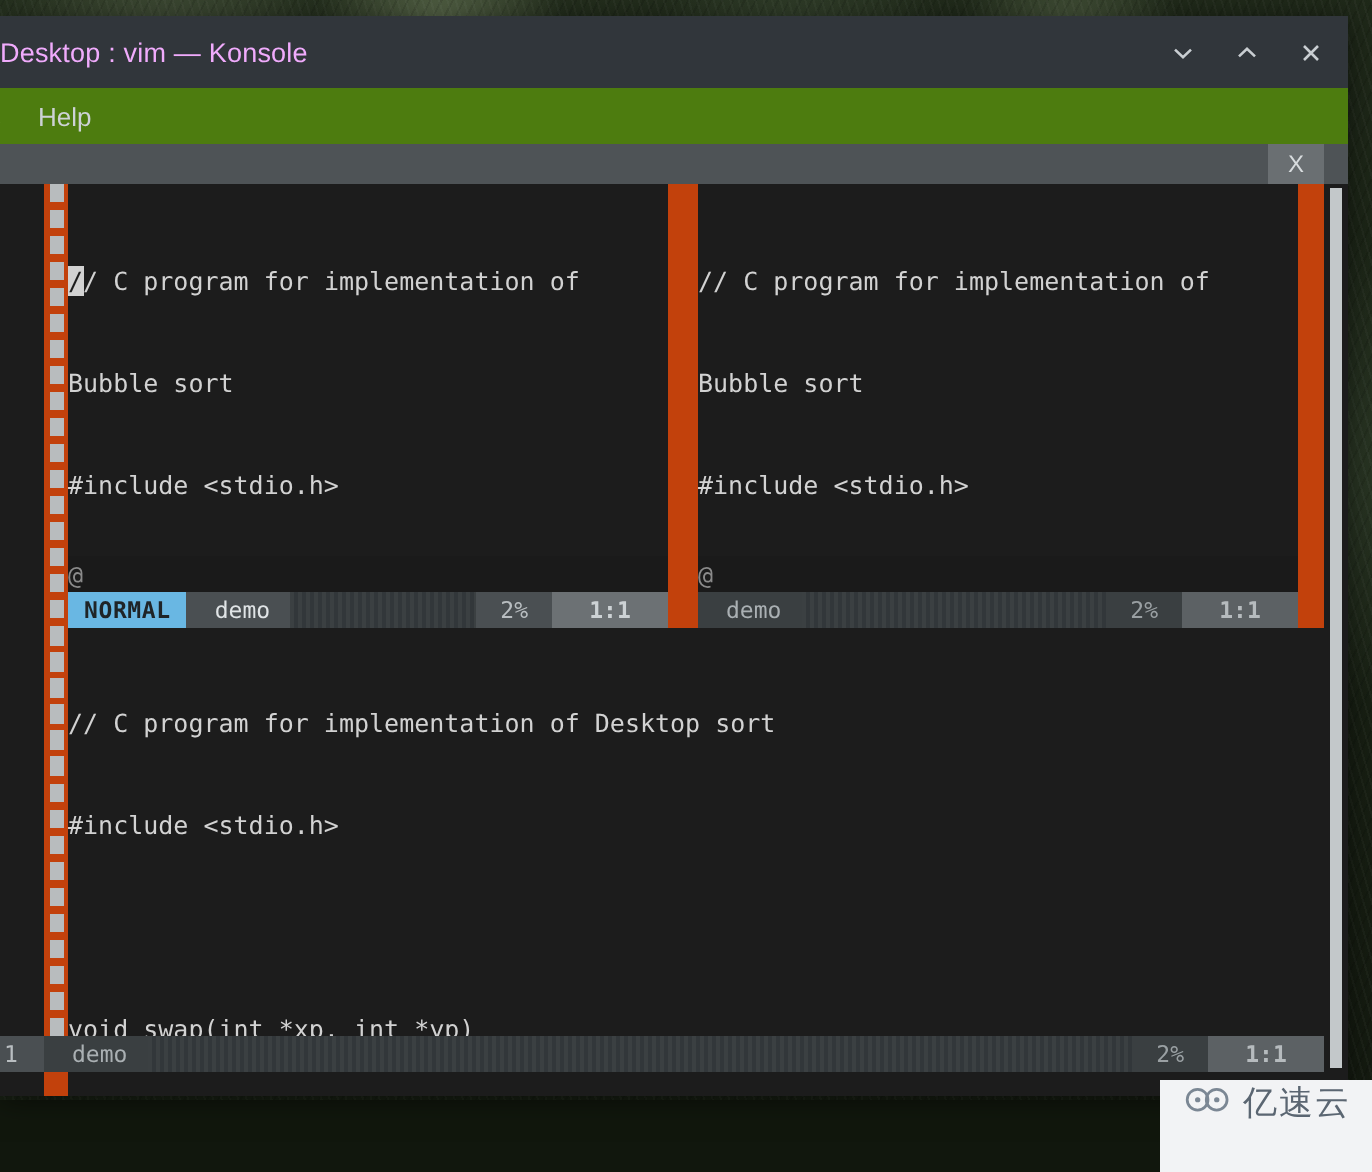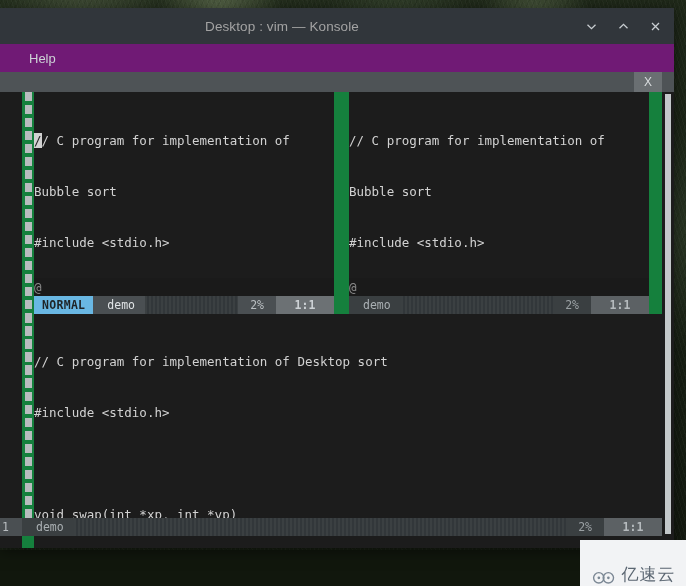--- a/index.html
+++ b/index.html
@@ -58,23 +58,23 @@
   #titlebar {
     position: relative;
     height: 36px;
     background: #31363b;
     display: flex;
     align-items: center;
   }
   #window-title {
     position: absolute;
     left: 0; right: 0;
-    text-align: center;
+    text-align: left;
     font-size: 13.5px;
-    color: #a3a3a3;
+    color: #f0abfc;
     letter-spacing: .1px;
     padding-right: 110px;
   }
   #window-controls {
     position: absolute;
     right: 8px;
     display: flex;
     gap: 10px;
     align-items: center;
   }
@@ -82,25 +82,25 @@
     width: 22px; height: 22px;
     display: flex; align-items: center; justify-content: center;
     color: #c9ced2;
     cursor: pointer;
   }
   .win-btn svg { display: block; }
 
   
   #menubar {
     height: 28px;
-    background: #701a75;
+    background: #4d7c0f;
     display: flex;
     align-items: center;
     padding-left: 0px;
-    gap: 11px;
+    gap: 1px;
   }
   .menu-item {
     font-size: 13px;
     color: #cdd2d6;
     padding: 3px 10px;
     cursor: pointer;
     white-space: nowrap;
   }
   #menu-clipped {
     font-size: 13px;
@@ -130,21 +130,21 @@
     color: #d8dcde;
     font-size: 12px;
     cursor: pointer;
     margin-right: 12px;
   }
 
   
   #terminal {
     position: relative;
     height: 456px;
-    background: #15803d;
+    background: #c2410c;
     font-family: "DejaVu Sans Mono", "Liberation Mono", monospace;
     font-size: 12.5px;
     line-height: 17px;
     color: #d2d2d2;
     overflow: hidden;
   }
 
   
   #term-left-pad {
     position: absolute;
@@ -300,21 +300,21 @@
     background: #c3c8ca;
   }
 
   
   #watermark {
     position: absolute;
     right: 0; bottom: 0;
     width: 106px; height: 46px;
     background: #f2f3f5;
     display: flex;
-    align-items: flex-end;
+    align-items: flex-start;
     justify-content: center;
     gap: 5px;
   }
   #watermark-text {
     font-size: 17px;
     color: #5b6672;
     letter-spacing: 1px;
   }
 </style>
 </head>

